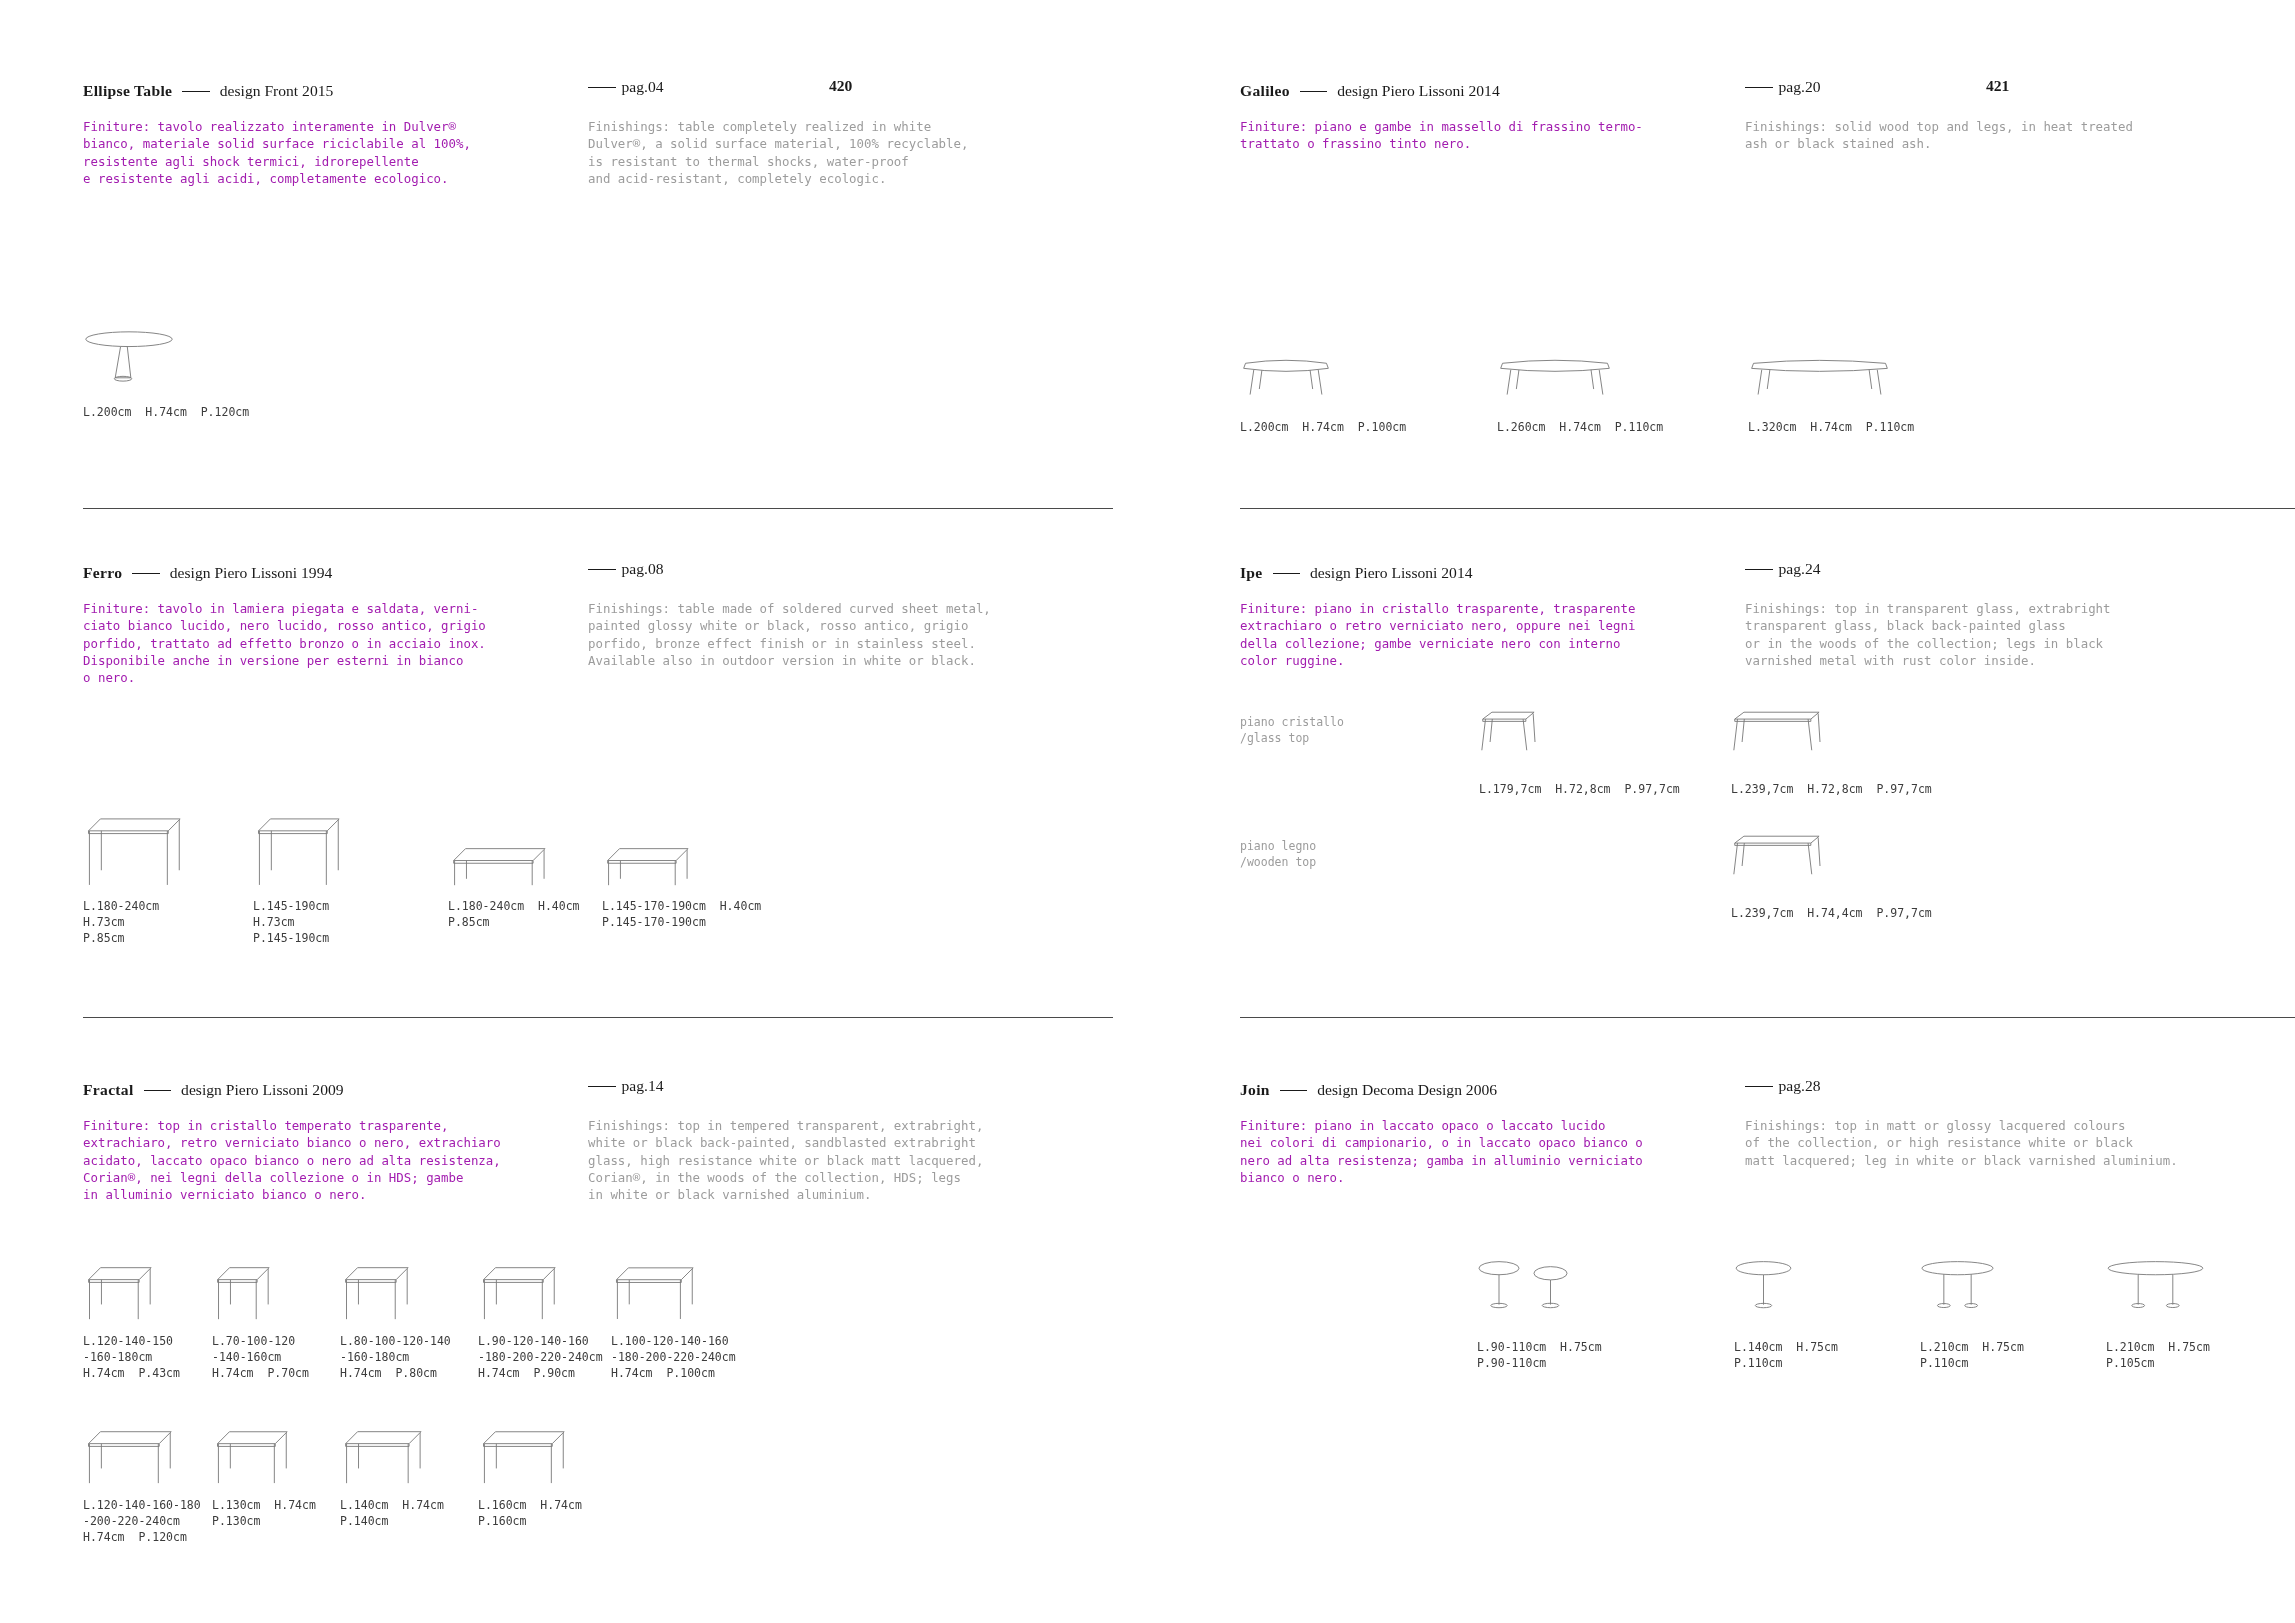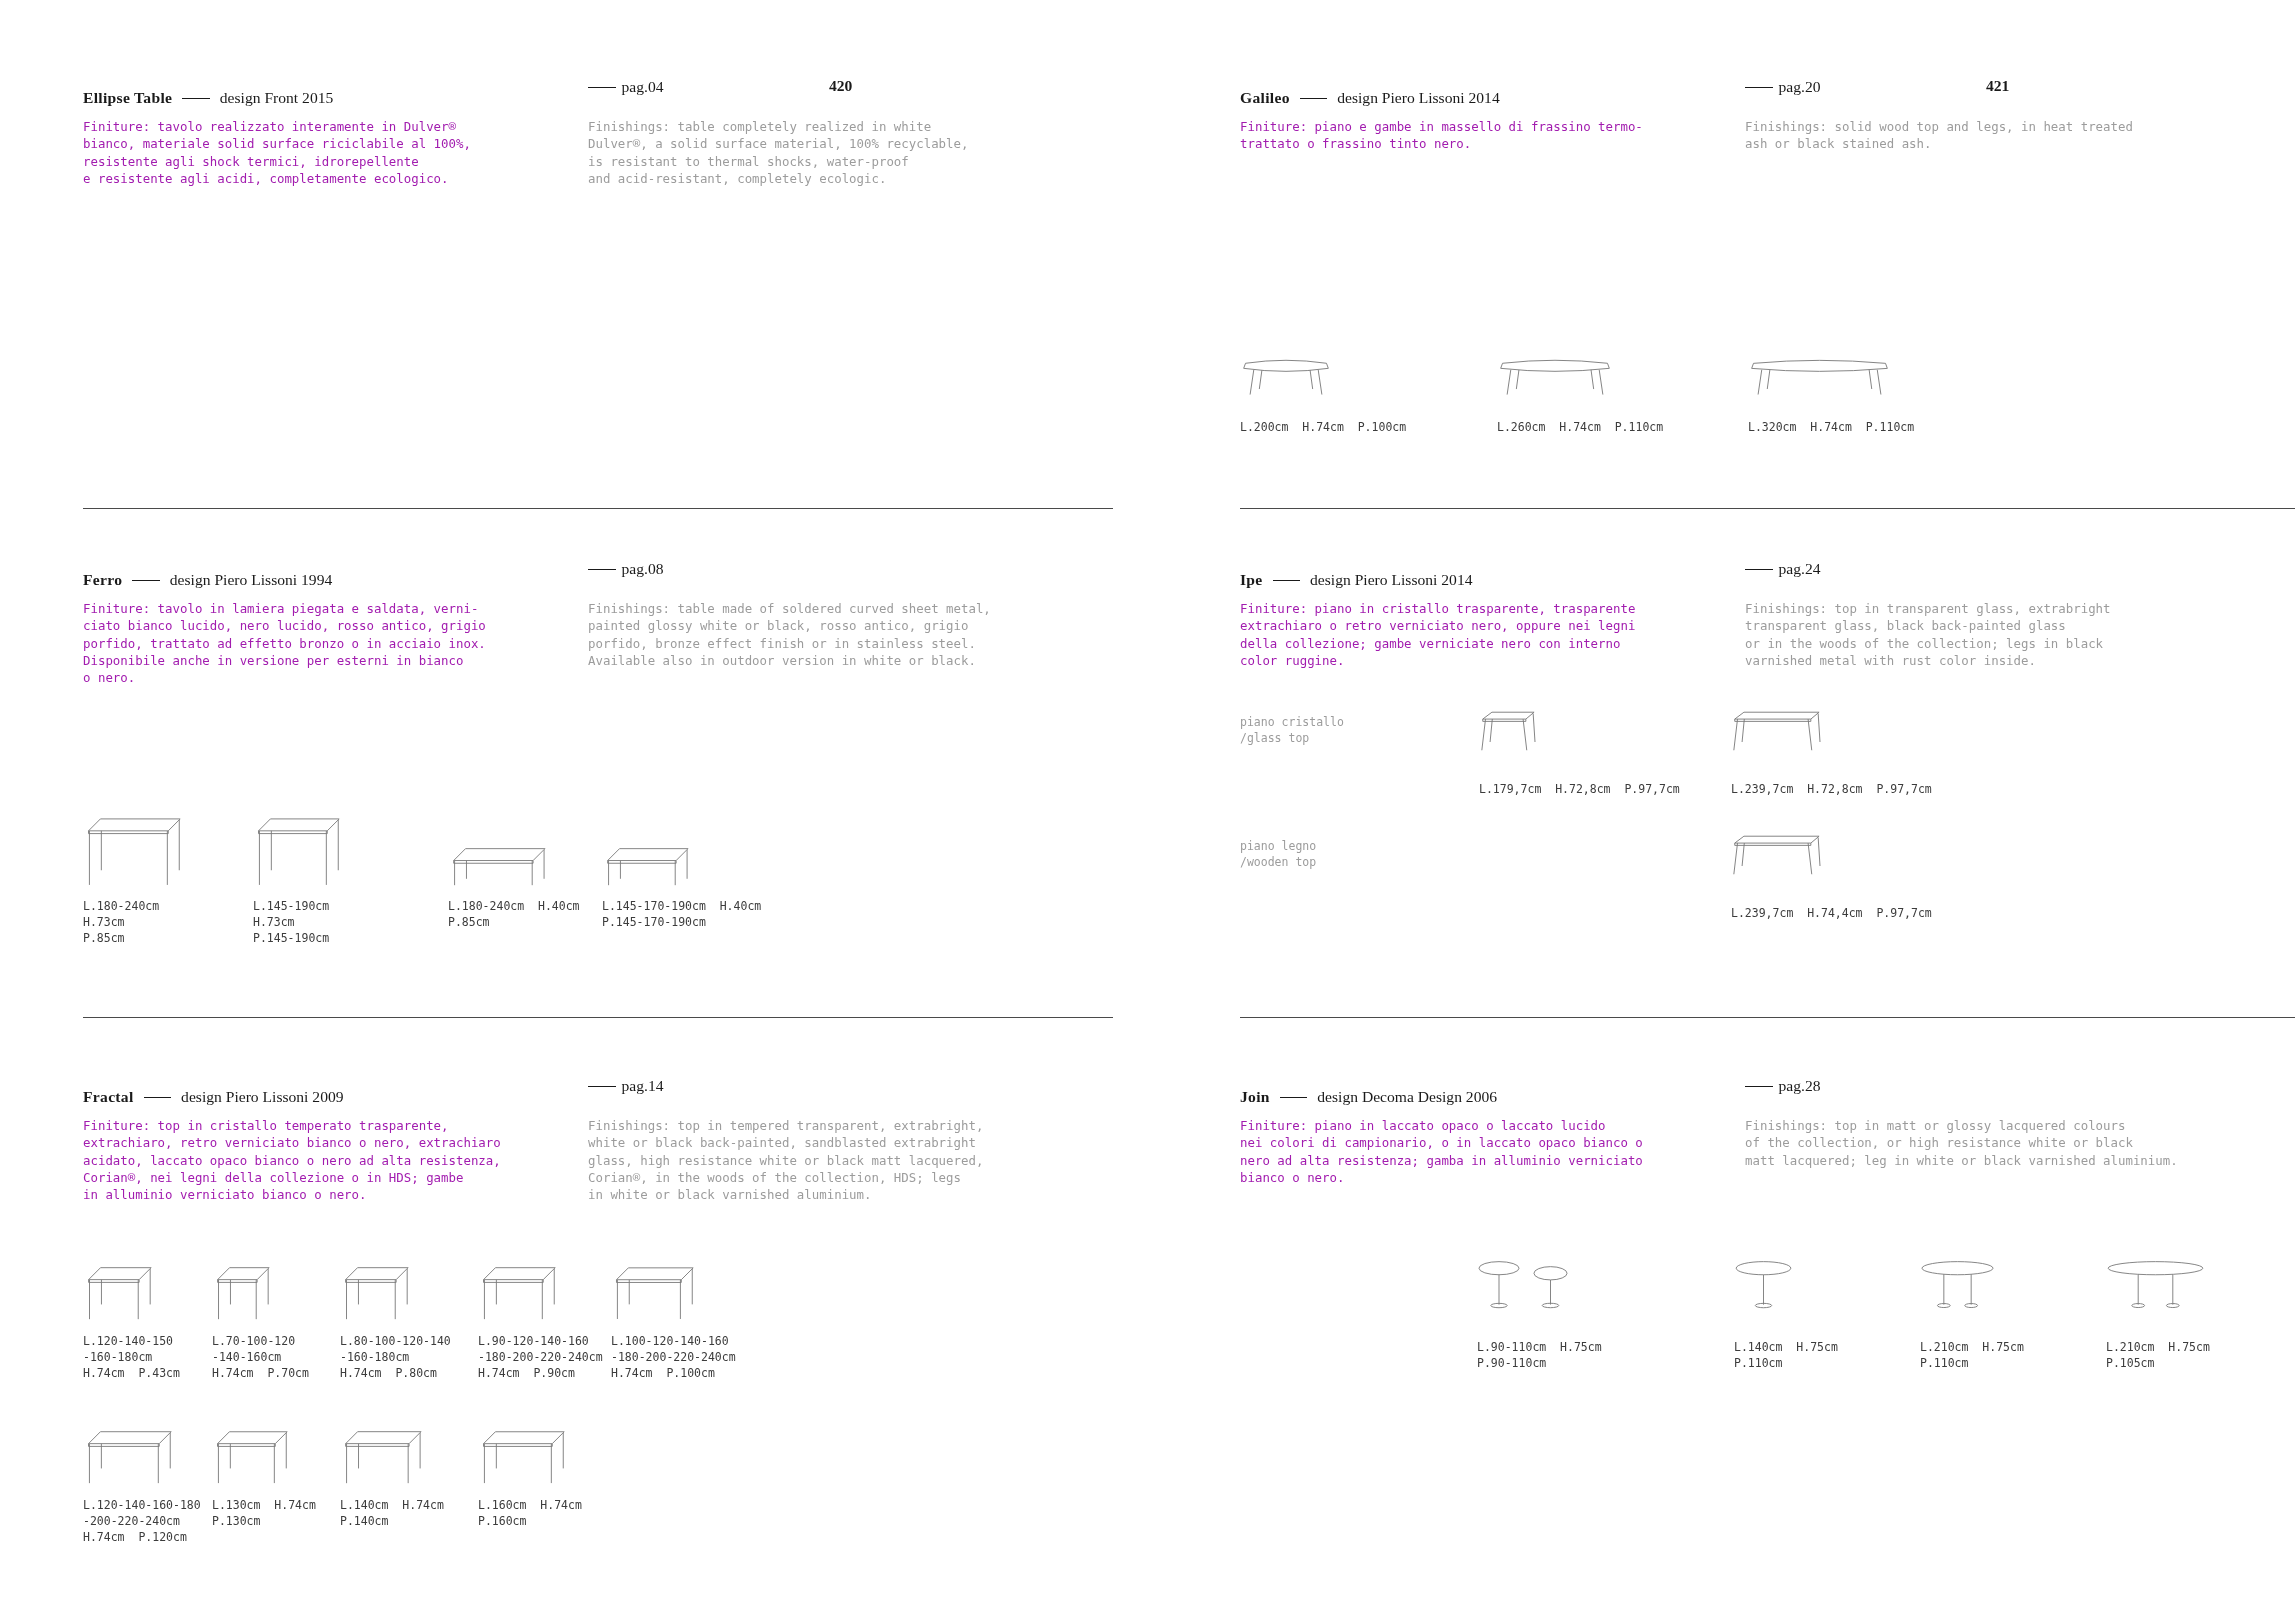--- a/index.html
+++ b/index.html
@@ -4,21 +4,21 @@
 <style>
   *{margin:0;padding:0;box-sizing:border-box}
   html,body{width:2296px;height:1624px}
   body{background:#ffffff;position:relative;overflow:hidden;
        font-family:"DejaVu Sans Mono","Liberation Mono",monospace;color:#3c3c3c}
   .page{position:absolute;top:0;height:100%}
   #page-left{left:83px;width:1030px}
   #page-right{left:1240px;width:1067px}
   .sec{position:absolute;left:0;width:100%}
   .head{position:relative;height:24px;font-family:"Liberation Serif",serif;font-size:15.6px;color:#1a1a1a}
-  .titlerow{position:absolute;left:0;top:11px;display:flex;align-items:center;gap:10px;white-space:nowrap}
+  .titlerow{position:absolute;left:0;top:4px;display:flex;align-items:center;gap:10px;white-space:nowrap}
   .title{font-weight:700;letter-spacing:0.3px}
   .dash{display:inline-block;width:27.5px;height:0.9px;background:#1a1a1a}
   .pagrow{position:absolute;left:505px;top:0;display:flex;align-items:center;gap:6px;white-space:nowrap}
   .pagenum{position:absolute;left:746px;top:-0.9px;font-weight:700}
   .txt{position:absolute;top:40px;width:500px;font-size:12.4px;line-height:17.3px;white-space:pre-wrap}
   .it{left:0;color:#a21caf}
   .en{left:505px;color:#9c9c9c}
   .rule{position:absolute;left:0;width:100%;height:0.9px;background:#4a4a4a}
   .item{position:absolute}
   .draw{display:flex;align-items:flex-end;gap:11px}
@@ -53,20 +53,30 @@
       <span class="pagenum">420</span>
     </div>
     <div class="txt it">Finiture: tavolo realizzato interamente in Dulver®
 bianco, materiale solid surface riciclabile al 100%,
 resistente agli shock termici, idrorepellente
 e resistente agli acidi, completamente ecologico.</div>
     <div class="txt en">Finishings: table completely realized in white
 Dulver®, a solid surface material, 100% recyclable,
 is resistant to thermal shocks, water-proof
 and acid-resistant, completely ecologic.</div>
+    <div class="item" style="left:0;top:250px">
+      <div class="draw" style="height:59px">
+          <svg width="92" height="57" viewBox="0 0 100 62">
+            <path d="M41 17 L35 52 L52 52 L48 17 Z"></path>
+            <ellipse cx="43.5" cy="53" rx="9.5" ry="2.6"></ellipse>
+            <ellipse class="f" cx="50" cy="10" rx="47" ry="8"></ellipse>
+          </svg>
+        </div>
+      <div class="dims">L.200cm  H.74cm  P.120cm</div>
+    </div>
     <div class="rule" style="top:430px"></div>
   </section>
 
   <section class="sec s-fer" style="top:560px">
     <div class="head">
       <div class="titlerow">
         <span class="title">Ferro</span>
         <span class="dash"></span>
         <span>design Piero Lissoni 1994</span>
       </div>

